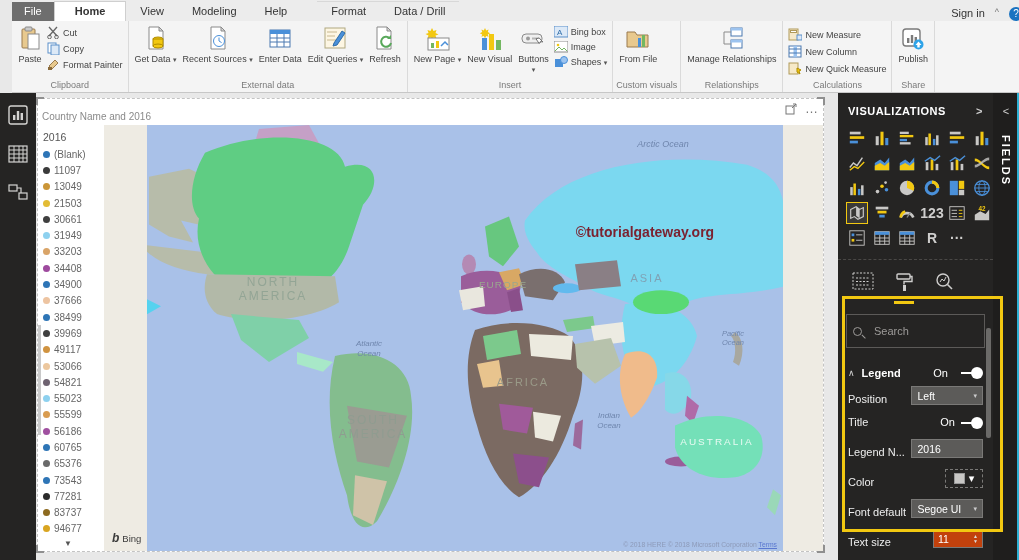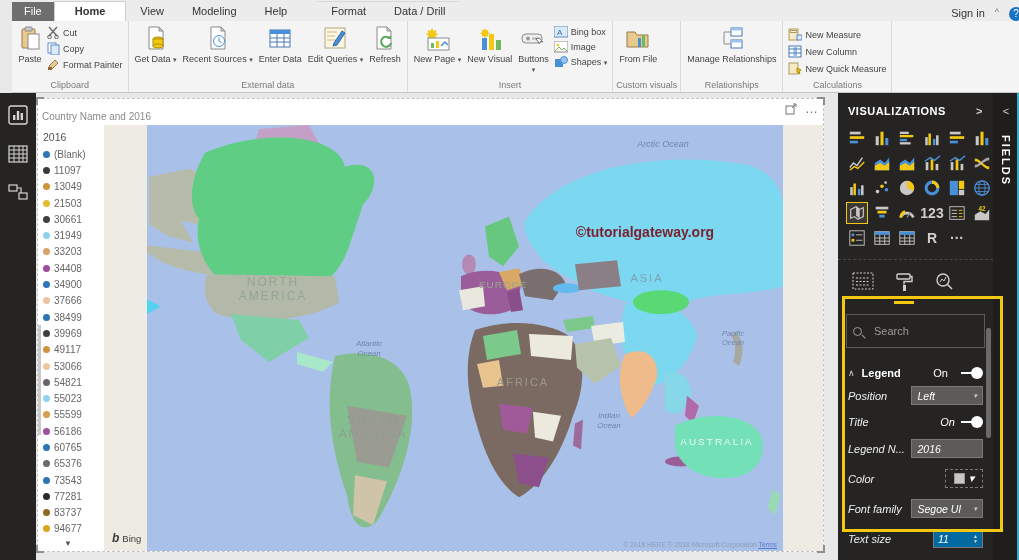--- a/index.html
+++ b/index.html
@@ -76,28 +76,28 @@
   .searchwrap input::placeholder { color:#9d9b99; }
   .mag { width:9px; height:9px; border:1.4px solid #9d9b99; border-radius:50%; position:relative; flex:0 0 auto; }
   .mag:after { content:""; position:absolute; width:5px; height:1.4px; background:#9d9b99; transform:rotate(45deg); left:7px; top:8px; }
 
   .fmt { padding:4px 10px 0 10px; font-size:11px; }
   .fmt-sec { display:flex; align-items:center; gap:7px; padding:7px 0; font-weight:bold; cursor:pointer; }
   .fmt-sec .on { margin-left:auto; font-weight:normal; }
   .toggle { width:22px; height:10px; position:relative; margin-left:6px; cursor:pointer; }
   .toggle .track { position:absolute; left:0; top:4px; width:14px; height:2px; background:#fff; }
   .toggle .knob { position:absolute; right:0; top:-1px; width:12px; height:12px; background:#fff; border-radius:50%; }
-  .fmt-row { display:flex; align-items:center; margin:0 0 11px 0; font-weight:normal;font-style:italic; }
+  .fmt-row { display:flex; align-items:flex-end; margin:0 0 11px 0; font-weight:normal; }
   .fmt-row .lbl { width:64px; color:#eee; }
   .dd { margin-left:auto; width:72px; height:19px; background:#5c5b59; border:1px solid #7a7977; display:flex; align-items:center; padding:0 5px; font-size:10.5px; cursor:pointer; }
   .dd .dda { margin-left:auto; font-size:7px; color:#ccc; }
   .txtin { margin-left:auto; width:72px; height:19px; background:#5c5b59; border:1px solid #7a7977; display:flex; align-items:center; padding:0 5px; font-size:10.5px; }
   .colordd { margin-left:auto; width:38px; height:19px; border:1px dashed #7a7977; display:flex; align-items:center; justify-content:center; gap:4px; cursor:pointer; }
   .swatch { width:11px; height:11px; background:#c8c7c5; border:1px solid #999; }
-  .stepper { margin-left:auto; width:50px; height:19px; background:#0369a1; border:1px solid #7a7977; display:flex; align-items:center; padding:0 4px; font-size:10.5px; }
+  .stepper { margin-left:auto; width:50px; height:19px; background:#c2410c; border:1px solid #7a7977; display:flex; align-items:center; padding:0 4px; font-size:10.5px; }
   .spin { margin-left:auto; display:flex; flex-direction:column; font-size:5px; color:#ddd; line-height:1; cursor:pointer; }
   .revert { color:#f2c811; padding:6px 0 10px; cursor:pointer; font-size:11px; }
   .chevlite { font-weight:normal; font-size:9px; color:#d0d0d0; }
   .pscroll { position:absolute; right:2px; top:235px; width:5px; height:110px; background:#6b6a68; border-radius:2px; }
 
   .highlight-box { position:absolute; left:842px; top:296px; width:161px; height:236px; border:3px solid #f2c811; pointer-events:none; z-index:50; }
 
   
   .fieldstrip { position:absolute; left:993px; top:93px; width:26px; height:467px; background:#1f1e1d; color:#fff; }
   .fieldstrip .chev { display:block; text-align:center; padding-top:12px; font-size:11px; color:#d0d0d0; cursor:pointer; }
@@ -328,20 +328,36 @@
                   <rect x="1" y="1" width="9" height="11" fill="#f6e9c8" stroke="#b09a5a"></rect>
                   <path d="M9 6 l4 2 -2 1 1 3 -3-2 z" fill="#f2c811" stroke="#b08c00"></path>
                 </svg>
               <span>New Quick Measure</span>
             </div>
           </div>
         </div>
         <div class="rgroup-label">Calculations</div>
       </div>
 
+      <div class="rgroup">
+        <div class="rgroup-buttons">
+          <div class="rbtn">
+            <svg width="26" height="26" viewBox="0 0 26 26">
+                <rect x="3" y="3" width="17" height="17" rx="3" fill="#fff" stroke="#7a7a7a" stroke-width="1.4"></rect>
+                <rect x="7" y="12" width="2.4" height="5" fill="#7a7a7a"></rect>
+                <rect x="10.8" y="9" width="2.4" height="8" fill="#7a7a7a"></rect>
+                <rect x="14.6" y="11" width="2.4" height="6" fill="#7a7a7a"></rect>
+                <circle cx="18.5" cy="18.5" r="5" fill="#2ea3e8"></circle>
+                <path d="M18.5 15.5 l3 3.4 h-1.8 v2.6 h-2.4 v-2.6 h-1.8 z" fill="#fff"></path>
+              </svg>
+            <span>Publish</span>
+          </div>
+        </div>
+        <div class="rgroup-label">Share</div>
+      </div>
 
       <div style="flex:1; border:none;"></div>
     </div>
   </div>
 
   <div class="side">
     <div class="vicon-btn">
       <svg width="20" height="20" viewBox="0 0 20 20">
           <rect x="1" y="1" width="18" height="18" rx="2" fill="none" stroke="#d5d4d2" stroke-width="1.4"></rect>
           <rect x="5" y="10" width="2.4" height="5" fill="#d5d4d2"></rect>
@@ -838,21 +854,21 @@
 
       <div class="fmt-row">
         <span class="lbl">Color</span>
         <span class="colordd">
             <span class="swatch"></span>
             <span class="dda">▾</span>
           </span>
       </div>
 
       <div class="fmt-row">
-        <span class="lbl">Font family</span>
+        <span class="lbl">Font default</span>
         <span class="dd">
             <span>Segoe UI</span>
             <span class="dda">▾</span>
           </span>
       </div>
 
       <div class="fmt-row">
         <span class="lbl">Text size</span>
         <span class="stepper">
             <span>11</span>

